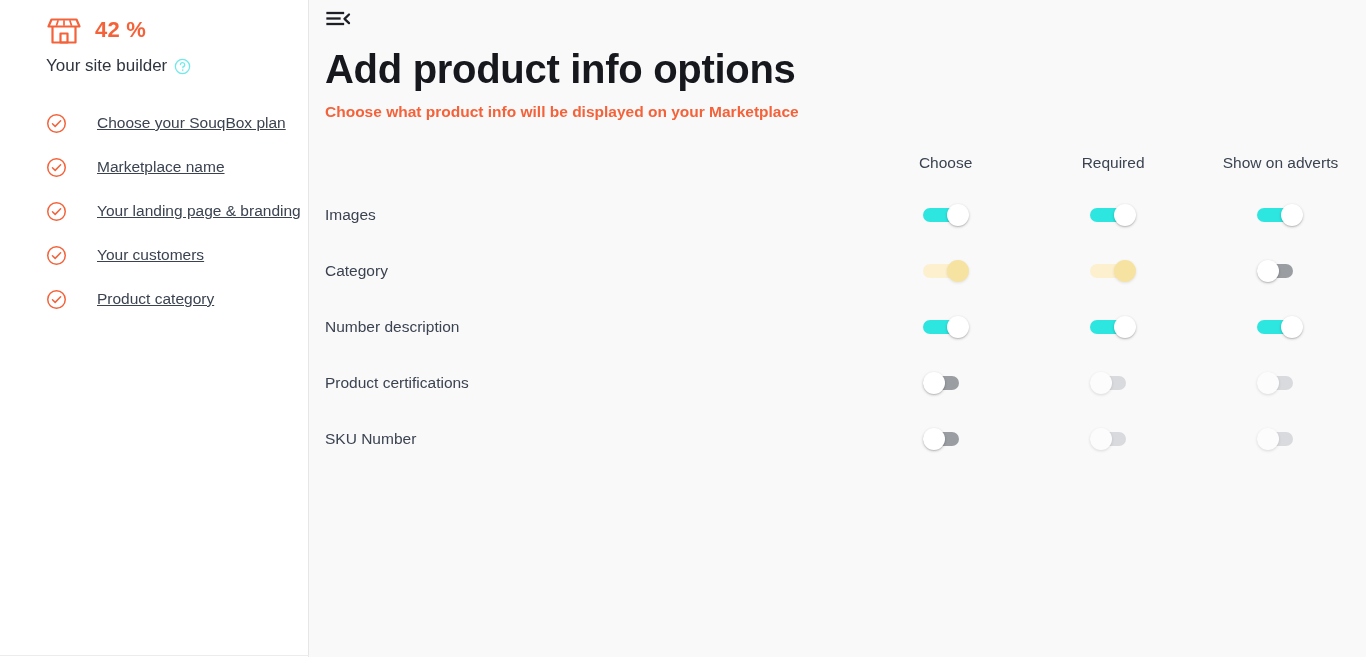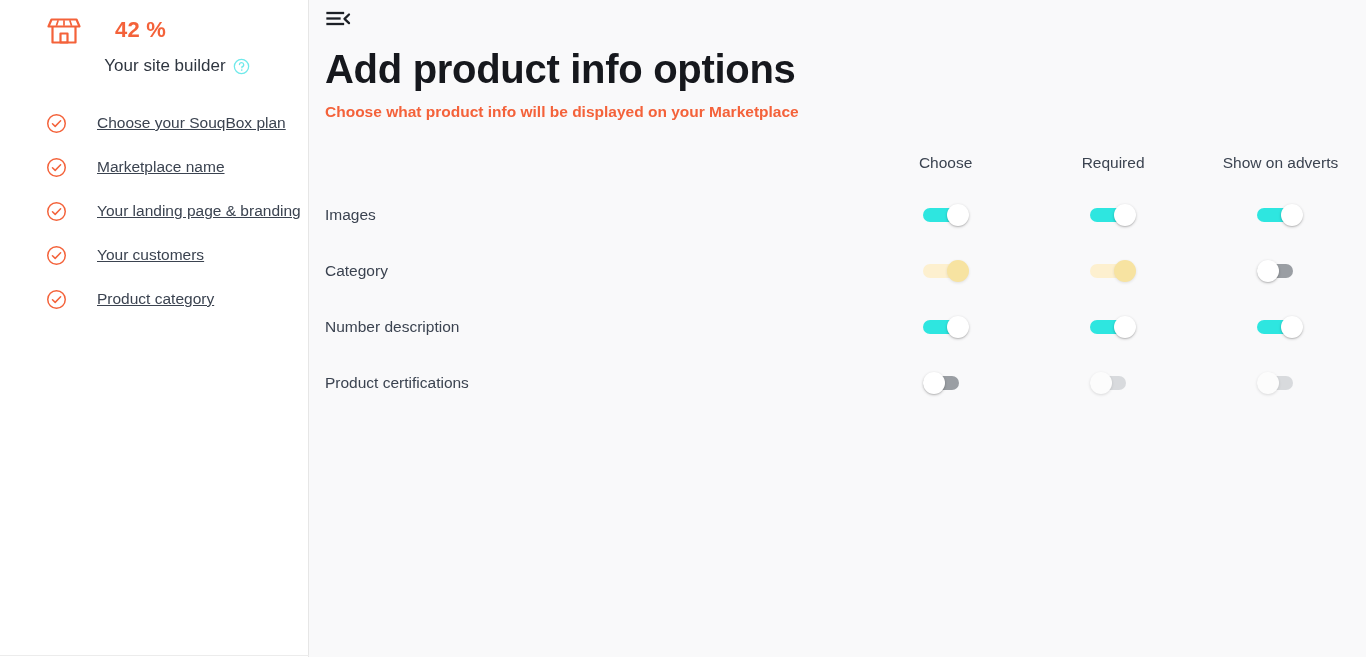--- a/index.html
+++ b/index.html
@@ -28,38 +28,36 @@
     border-right: 1px solid #e6e6e6;
     flex: 0 0 309px;
     position: relative;
   }
 
   .progress-row {
     display: flex;
     align-items: center;
     padding: 13px 0 0 46px;
     height: 46px;
-    gap: 20px;
   }
   .shop-icon { width: 36px; height: 36px; flex: 0 0 36px; display: block; }
   .progress-pct {
     margin-left: 13px;
     font-size: 22px;
     color: #f4623a;
     font-weight: 600;
     letter-spacing: .2px;
     line-height: 1;
     white-space: nowrap;
   }
 
   .builder-row {
     display: flex;
     align-items: center;
     padding: 10px 0 0 46px;
-    justify-content: center;
   }
   .builder-title {
     font-size: 17px;
     color: #2f3640;
     font-weight: 400;
     white-space: nowrap;
   }
   .help-icon { width: 17px; height: 17px; margin-left: 7px; display: block; flex: 0 0 17px; }
 
   .steps { margin: 25px 0 0 0; padding: 0; list-style: none; }
@@ -349,18 +347,31 @@
           </td>
           <td class="cell-toggle">
             <span class="toggle off off-light"><span class="track"></span><span class="knob"></span></span>
           </td>
           <td class="cell-toggle">
             <span class="toggle off off-light"><span class="track"></span><span class="knob"></span></span>
           </td>
           <td></td>
         </tr>
 
+        <tr>
+          <td class="cell-label">SKU Number</td>
+          <td class="cell-toggle">
+            <span class="toggle off off-dark"><span class="track"></span><span class="knob"></span></span>
+          </td>
+          <td class="cell-toggle">
+            <span class="toggle off off-light"><span class="track"></span><span class="knob"></span></span>
+          </td>
+          <td class="cell-toggle">
+            <span class="toggle off off-light"><span class="track"></span><span class="knob"></span></span>
+          </td>
+          <td></td>
+        </tr>
 
       </tbody>
     </table>
 
   </section>
 </div>
 
 </body></html>

